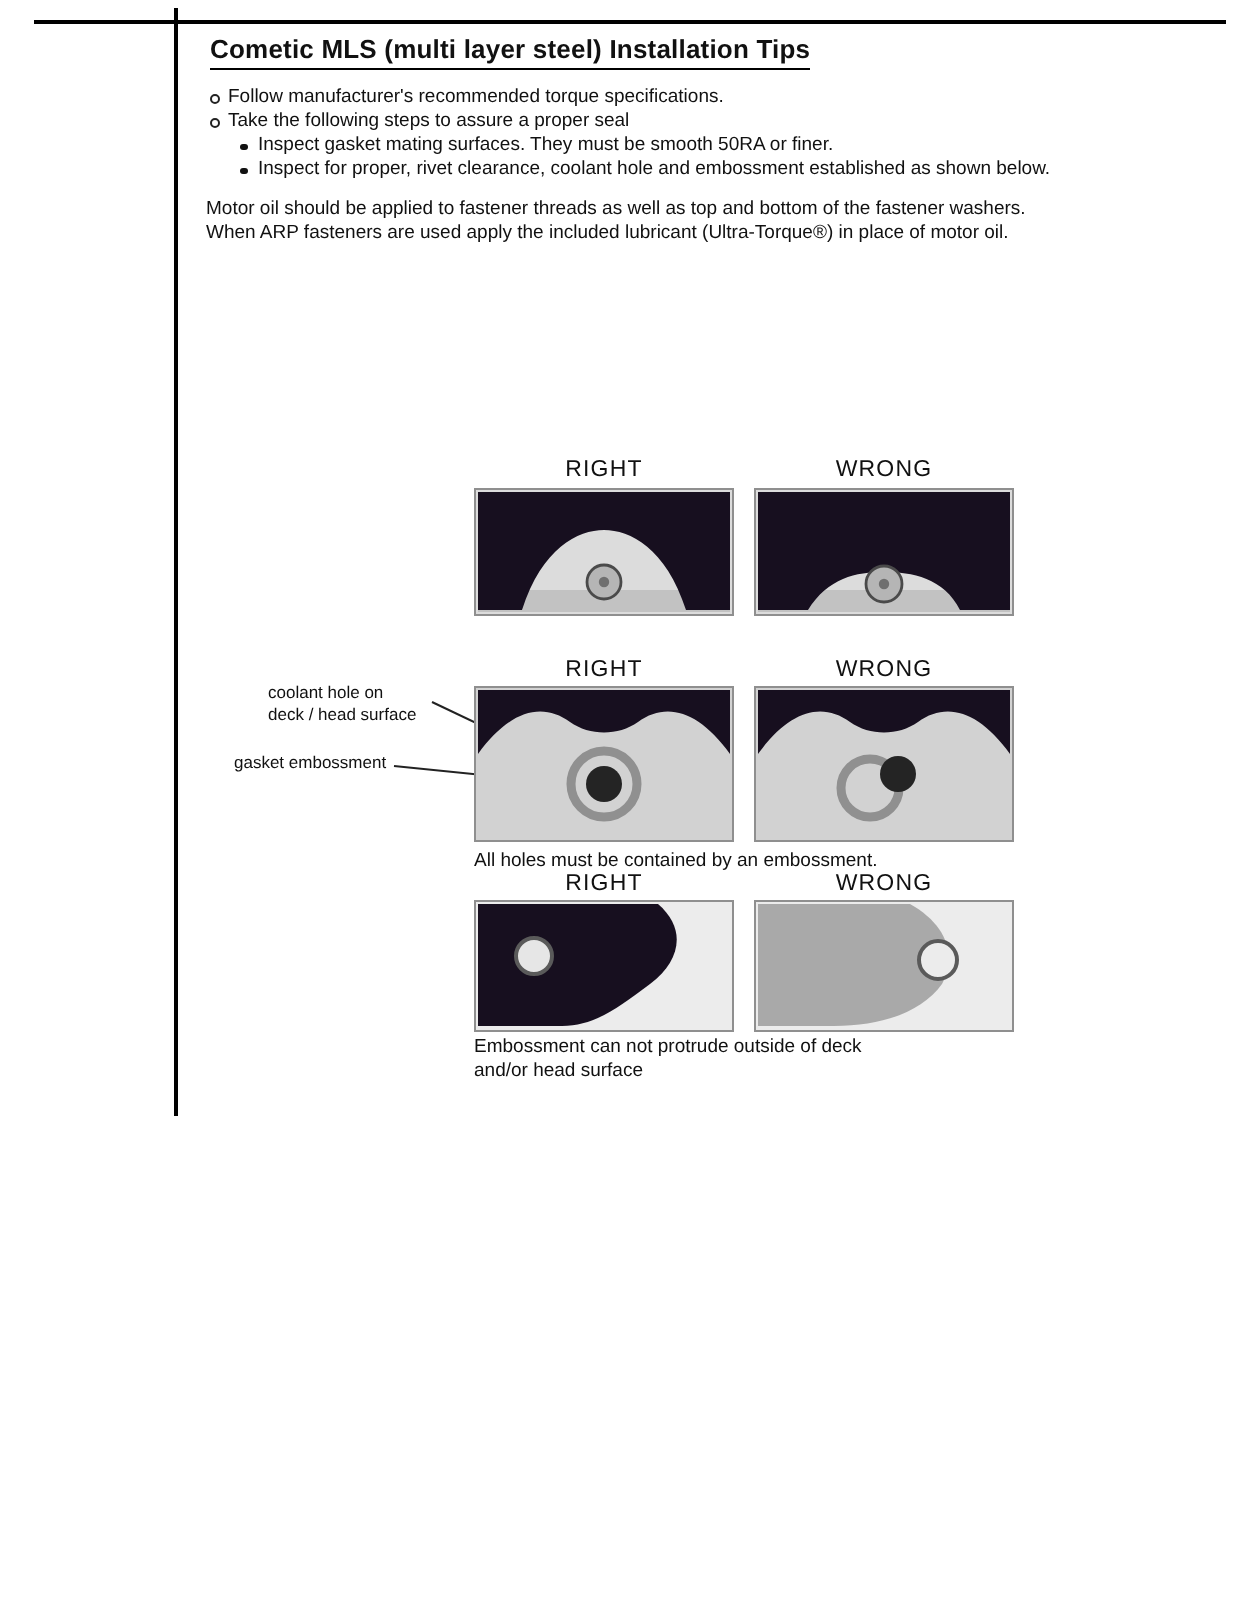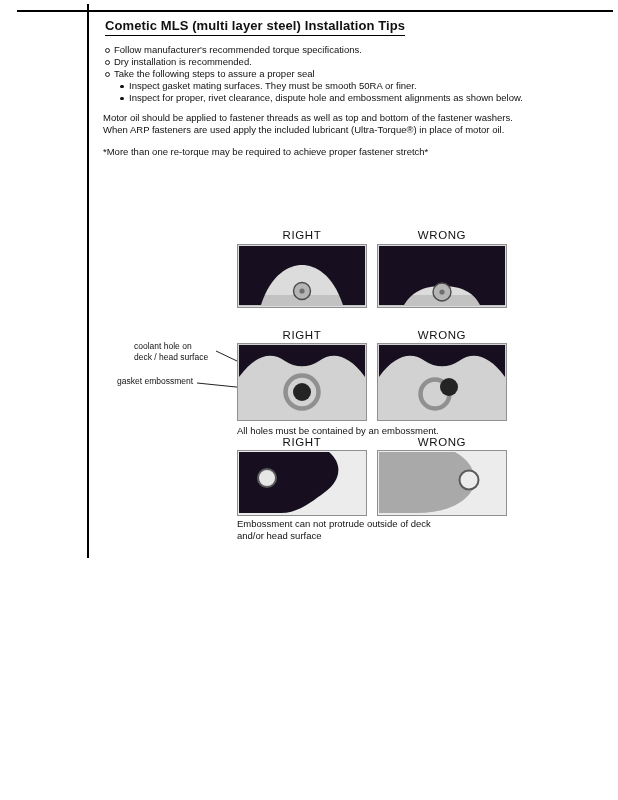--- a/index.html
+++ b/index.html
@@ -50,28 +50,26 @@
 <body>
 
 <div class="page">
 
   <div class="rule-top"></div>
   <div class="rule-left"></div>
 
   <div class="content">
     <h1 class="title">Cometic MLS (multi layer steel) Installation Tips</h1>
     <div class="bullet">Follow manufacturer's recommended torque specifications.</div>
-    <div class="bullet">Dry installation is recommended.</div>
     <div class="bullet">Take the following steps to assure a proper seal</div>
     <div class="bullet sub">Inspect gasket mating surfaces.  They must be smooth 50RA or finer.</div>
-    <div class="bullet sub">Inspect for proper, rivet clearance, dispute hole and embossment alignments as shown below.</div>
+    <div class="bullet sub">Inspect for proper, rivet clearance, coolant hole and embossment established as shown below.</div>
 
     <div class="para">Motor oil should be applied to fastener threads as well as top and bottom of the fastener washers.
 When ARP fasteners are used apply the included lubricant (Ultra-Torque®) in place of motor oil.</div>
-    <div class="para note">*More than one re-torque may be required to achieve proper fastener stretch*</div>
   </div>
 
   <div class="dhead col-l r1h">RIGHT</div>
   <div class="dhead col-r r1h">WRONG</div>
 
   <div class="diag-img col-l r1i">
     <svg viewBox="0 0 130 64" width="130" height="64" xmlns="http://www.w3.org/2000/svg">
       <rect x="0.5" y="0.5" width="129" height="63" fill="#dcdcdc" stroke="#8f8f8f"></rect>
       <rect x="2" y="51" width="126" height="11" fill="#c2c2c2"></rect>
       <path d="M2,2 H128 V61 H106 C96,30 78,21 65,21 C52,21 34,30 24,61 H2 Z" fill="#170f1f"></path>

